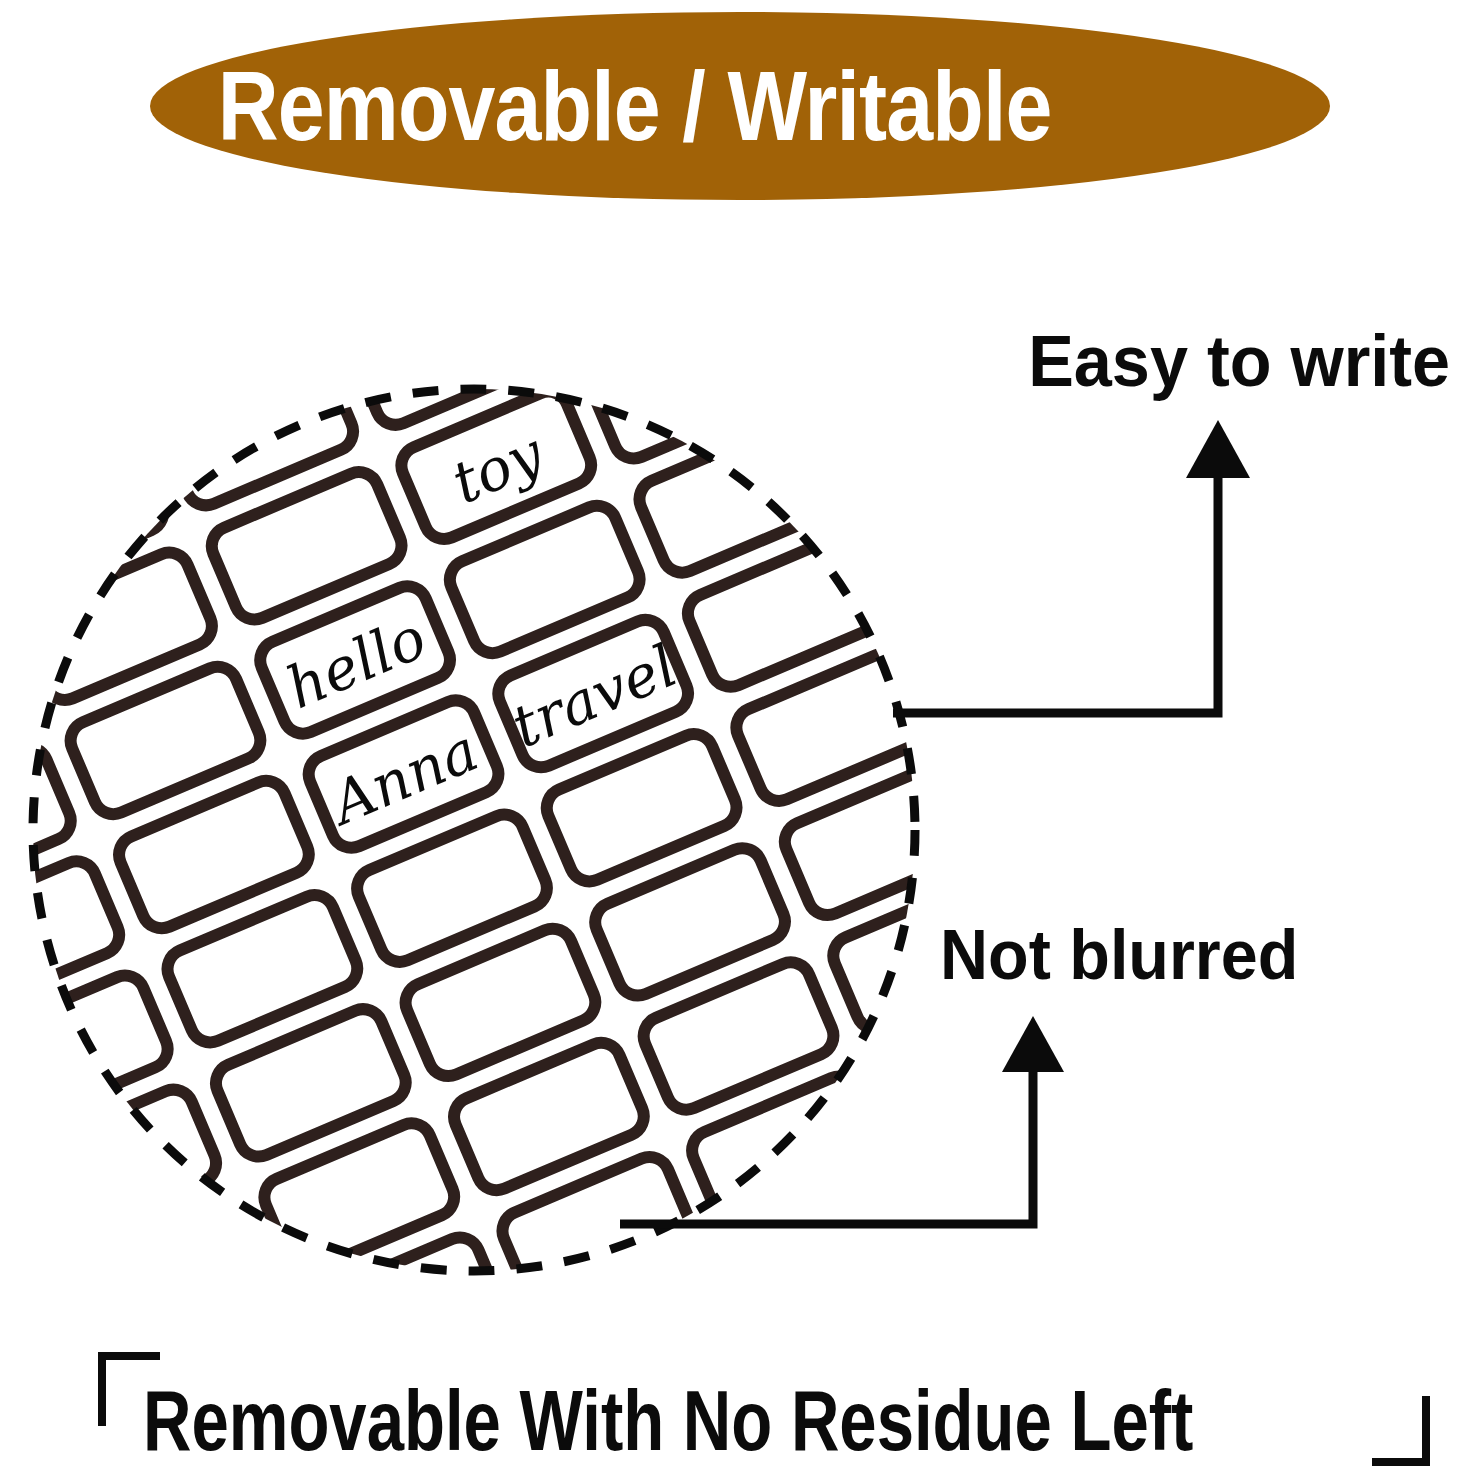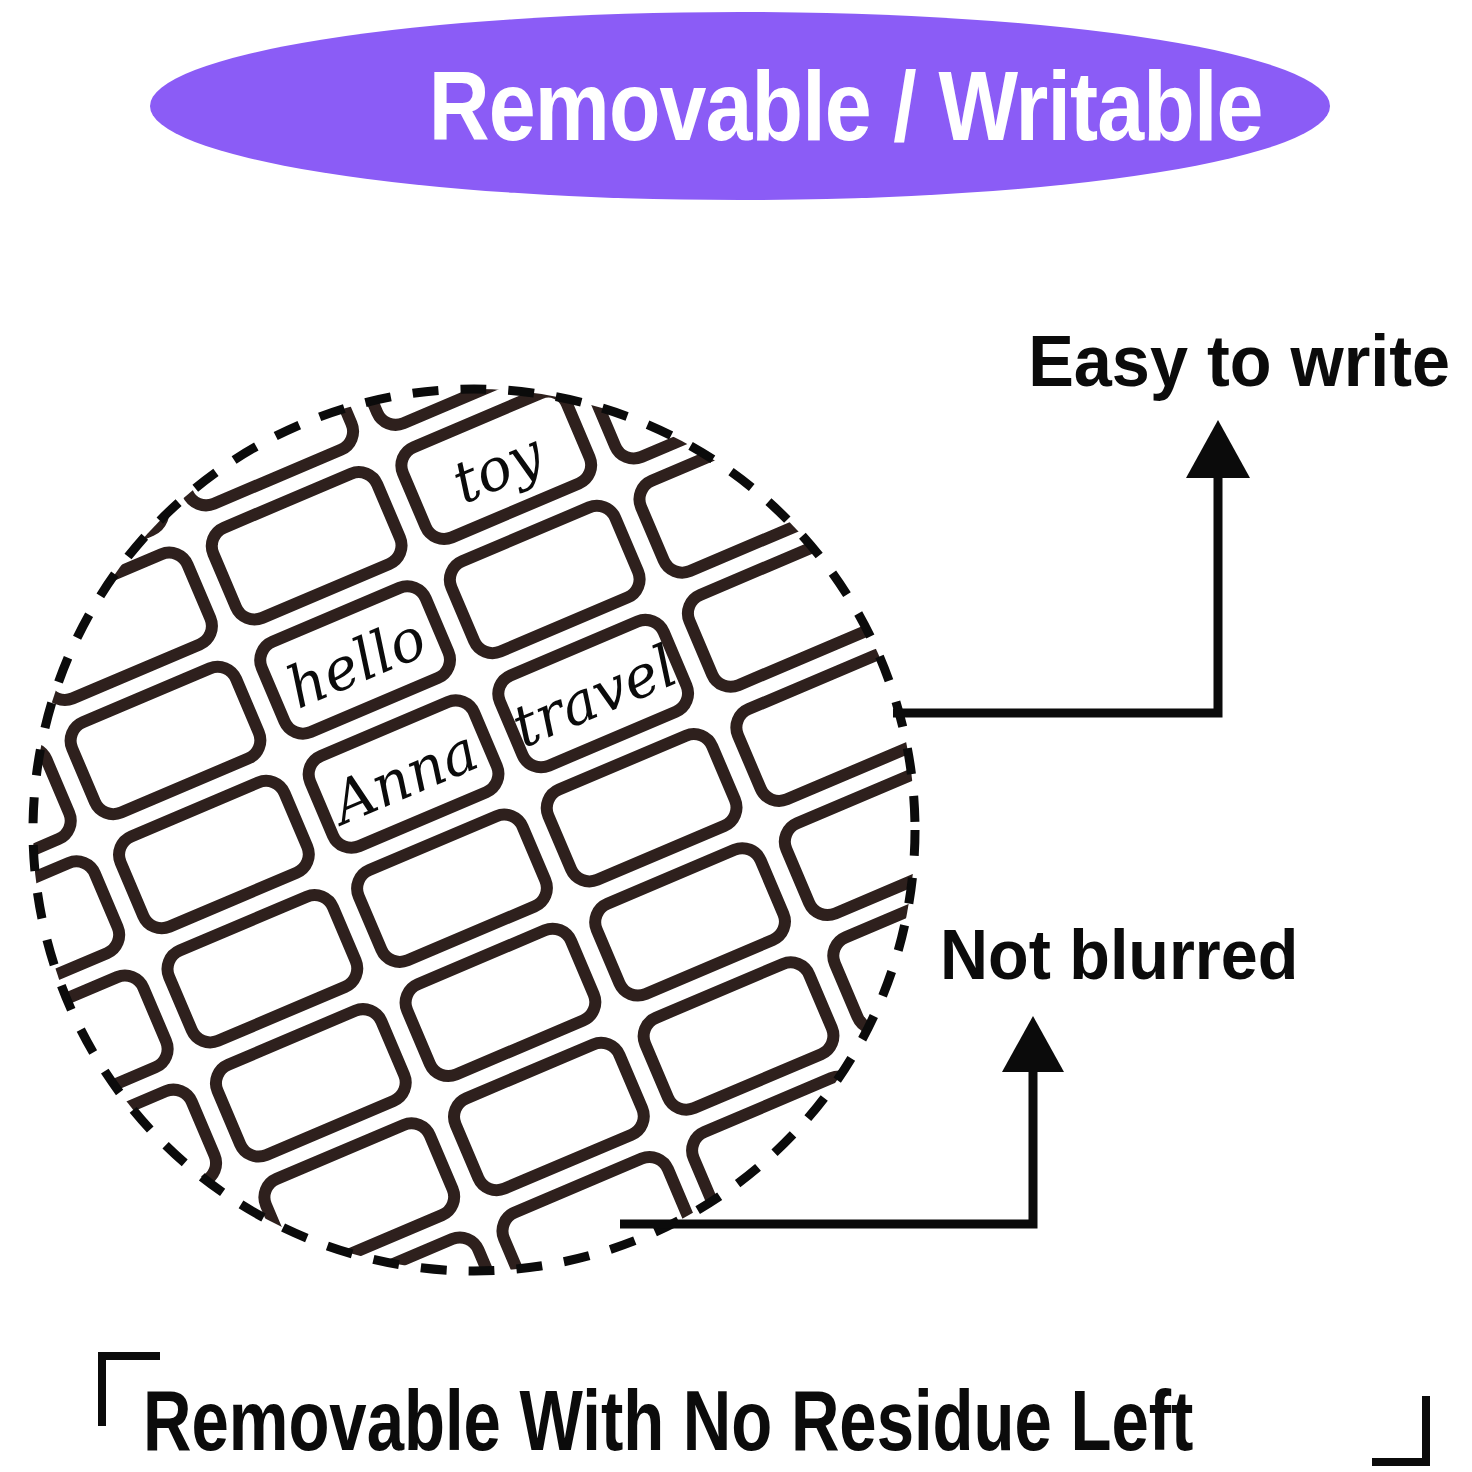--- a/index.html
+++ b/index.html
@@ -15,25 +15,25 @@
     font-family: "Liberation Sans", sans-serif;
   }
 
   
   #header-banner {
     position: absolute;
     left: 150px;
     top: 12px;
     width: 1180px;
     height: 188px;
-    background: #8b5cf6;
+    background: #a16207;
     border-radius: 50% / 50%;
     display: flex;
     align-items: center;
-    justify-content: flex-end;
+    justify-content: flex-start;
   }
   #header-title {
     color: #ffffff;
     font-family: "Liberation Sans Narrow", "Liberation Sans", sans-serif;
     font-weight: 700;
     font-size: 98px;
     letter-spacing: -1px;
     transform: scaleX(0.86);
     white-space: nowrap;
     line-height: 1;

